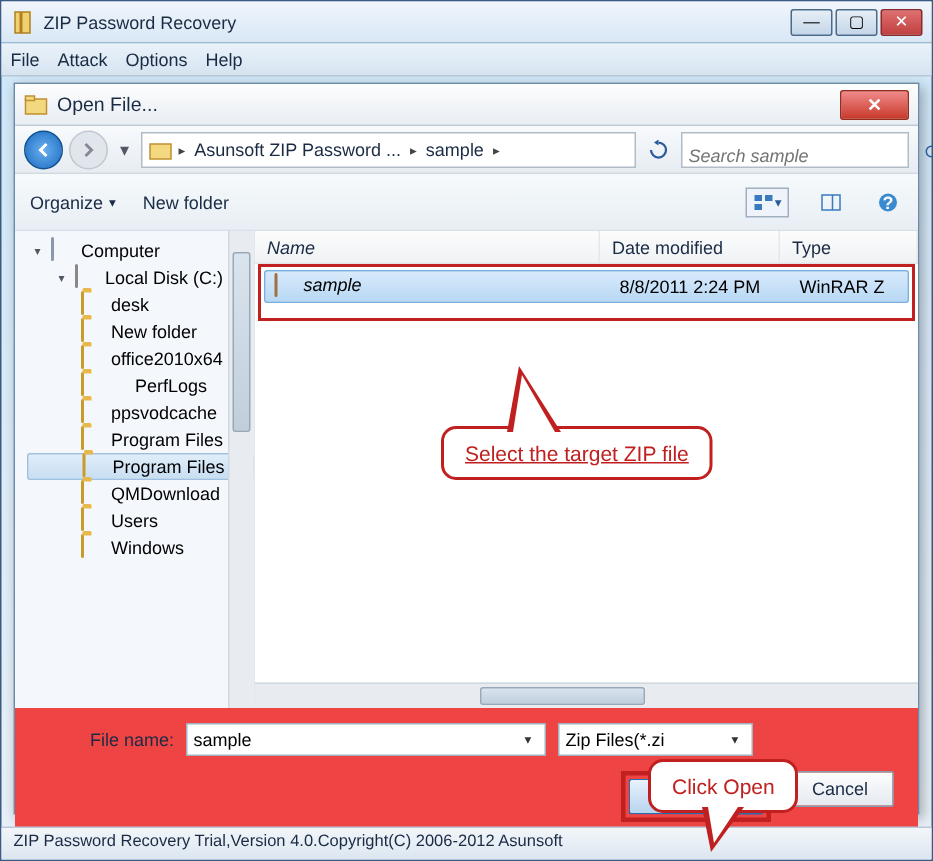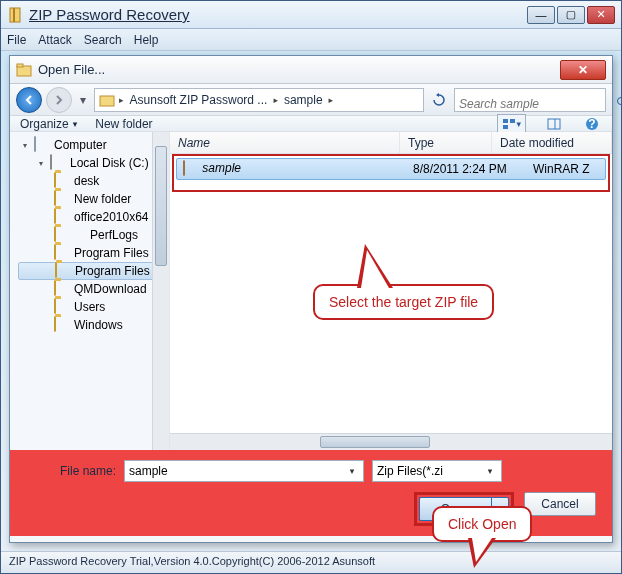--- a/index.html
+++ b/index.html
@@ -2,21 +2,21 @@
 <html><head>
 <meta charset="utf-8">
 <style>
 * { box-sizing: border-box; margin: 0; padding: 0; font-family: "Segoe UI", Tahoma, sans-serif; font-size: 12px; }
 body { background: #e8f0f8; width: 622px; height: 574px; overflow: hidden; }
 
 
 .main-window { width: 622px; height: 574px; background: linear-gradient(#cde6f7, #e8f0f8); border: 1px solid #3b5a82; position: relative; }
 .titlebar { height: 28px; background: linear-gradient(#f0f6fb, #d9e7f5); display: flex; align-items: center; padding: 0 6px; border-bottom: 1px solid #9db7d1; }
 .titlebar .app-icon { width: 16px; height: 16px; margin-right: 6px; }
-.titlebar .title { flex: 1; color: #1a2b44; font-size: 15px; text-decoration: underline; }
+.titlebar .title { flex: 1; color: #1a2b44; font-size: 12px; }
 .win-buttons { display: flex; gap: 2px; }
 .win-btn { width: 28px; height: 18px; border: 1px solid #4a6a8a; border-radius: 2px; background: linear-gradient(#e6eef6, #c4d6e8); display: flex; align-items: center; justify-content: center; font-size: 11px; cursor: pointer; }
 .win-btn.close { background: linear-gradient(#e07070, #c04040); color: #fff; border-color: #8a2a2a; }
 .menubar { height: 22px; background: linear-gradient(#eaf2fa, #d6e4f0); display: flex; align-items: center; padding: 0 6px; gap: 12px; border-bottom: 1px solid #b8c8d8; }
 .menubar span { color: #1a2b44; cursor: pointer; }
 .statusbar { position: absolute; bottom: 0; left: 0; right: 0; height: 22px; background: linear-gradient(#f2f6fa, #dce6f0); border-top: 1px solid #b8c8d8; padding: 3px 8px; color: #1a2b44; font-size: 11px; }
 
 
 .dialog { position: absolute; top: 54px; left: 8px; width: 604px; height: 488px; background: #f4f8fc; border: 1px solid #6a8aaa; box-shadow: 2px 3px 8px rgba(0,0,0,0.3); }
 .dialog-titlebar { height: 28px; background: linear-gradient(#fdfdfd, #e8eef4); display: flex; align-items: center; padding: 0 6px; border-bottom: 1px solid #c0cad4; }
@@ -33,21 +33,21 @@
 .breadcrumb { flex: 1; height: 24px; background: #fff; border: 1px solid #b0bcc8; display: flex; align-items: center; padding: 0 4px; gap: 4px; }
 .breadcrumb .bc-icon { width: 16px; height: 16px; }
 .breadcrumb .bc-seg { color: #1a2b44; cursor: pointer; padding: 0 2px; }
 .breadcrumb .bc-arrow { color: #444; font-size: 9px; }
 .bc-refresh { width: 22px; height: 22px; display: flex; align-items: center; justify-content: center; color: #2a5a9a; cursor: pointer; }
 .searchbox { width: 152px; height: 24px; background: #fff; border: 1px solid #b0bcc8; display: flex; align-items: flex-end; padding: 0 4px; }
 .searchbox input { border: none; outline: none; flex: 1; font-style: italic; color: #888; font-size: 12px; background: transparent; }
 .searchbox .s-icon { color: #2a5a9a; }
 
 
-.toolbar { height: 16px; background: linear-gradient(#f6fafc, #e8eef4); display: flex; align-items: center; padding: 0 10px; gap: 18px; border-bottom: 1px solid #d8e0e8; }
+.toolbar { height: 38px; background: linear-gradient(#f6fafc, #e8eef4); display: flex; align-items: center; padding: 0 10px; gap: 18px; border-bottom: 1px solid #d8e0e8; }
 .toolbar .tb-btn { color: #1a2b44; cursor: pointer; display: flex; align-items: center; gap: 4px; }
 .toolbar .spacer { flex: 1; }
 .tb-icon { width: 20px; height: 20px; display: flex; align-items: center; justify-content: center; color: #2a5a9a; cursor: pointer; border: 1px solid transparent; }
 .tb-icon.view { border: 1px solid #a0b0c0; background: #eef4fa; padding: 0 4px; width: auto; }
 
 
 .content { display: flex; height: 318px; }
 .sidebar { width: 160px; background: #f4f8fc; border-right: 1px solid #e0e6ec; padding: 4px 0; overflow: hidden; position: relative; }
 .tree { padding-left: 8px; }
 .tree-item { display: flex; align-items: center; height: 18px; gap: 4px; cursor: pointer; padding: 1px 2px; white-space: nowrap; }
@@ -89,21 +89,21 @@
 .row-buttons { display: flex; justify-content: flex-end; gap: 10px; }
 .btn { min-width: 72px; height: 24px; border: 1px solid #8a9aaa; background: linear-gradient(#fdfdfd, #e4eaf0); border-radius: 2px; display: flex; align-items: center; justify-content: center; cursor: pointer; color: #1a2b44; }
 .btn.primary { background: linear-gradient(#e8f2fc, #b8d4ee); border-color: #2a6ab0; }
 .open-wrap { display: flex; }
 .open-wrap .btn { border-right: none; border-radius: 2px 0 0 2px; }
 .open-wrap .open-drop { width: 18px; height: 24px; border: 1px solid #2a6ab0; background: linear-gradient(#e8f2fc, #b8d4ee); display: flex; align-items: center; justify-content: center; border-radius: 0 2px 2px 0; font-size: 9px; cursor: pointer; }
 .open-highlight { border: 3px solid #c02020; padding: 2px; display: inline-flex; }
 
 
 .callout { position: absolute; background: #fff; border: 2px solid #c02020; border-radius: 10px; padding: 8px 14px; color: #c02020; font-size: 14px; z-index: 50; }
-.callout1 { top: 228px; left: 303px; }
+.callout1 { top: 228px; left: 284px; text-decoration: underline; }
 .callout2 { top: 450px; left: 422px; }
 .callout1::before { content: ""; position: absolute; top: -42px; left: 42px; width: 0; height: 0; border-left: 8px solid transparent; border-right: 28px solid transparent; border-bottom: 44px solid #c02020; }
 .callout1::after { content: ""; position: absolute; top: -36px; left: 46px; width: 0; height: 0; border-left: 6px solid transparent; border-right: 22px solid transparent; border-bottom: 38px solid #fff; }
 .callout2::before { content: ""; position: absolute; bottom: -28px; left: 34px; width: 0; height: 0; border-left: 6px solid transparent; border-right: 22px solid transparent; border-top: 30px solid #c02020; }
 .callout2::after { content: ""; position: absolute; bottom: -22px; left: 38px; width: 0; height: 0; border-left: 4px solid transparent; border-right: 16px solid transparent; border-top: 24px solid #fff; }
 
 </style>
 </head>
 <body>
 
@@ -118,21 +118,21 @@
     <div class="win-buttons">
       <div class="win-btn">—</div>
       <div class="win-btn">▢</div>
       <div class="win-btn close">✕</div>
     </div>
   </div>
 
   <div class="menubar">
     <span>File</span>
     <span>Attack</span>
-    <span>Search</span>
+    <span>Options</span>
     <span>Help</span>
   </div>
 
   <div class="dialog">
     <div class="dialog-titlebar">
       <svg class="d-icon" viewBox="0 0 16 16">
           <rect x="1" y="4" width="14" height="10" fill="#f4d880" stroke="#c09030"></rect>
           <rect x="1" y="2" width="6" height="3" fill="#f4d880" stroke="#c09030"></rect>
         </svg>
       <div class="d-title">Open File...</div>
@@ -233,20 +233,24 @@
               <div class="tree-item" style="padding-left: 36px;">
                 <span class="ticon"><span class="folder-icon-small"></span></span>
                 <span>office2010x64</span>
               </div>
               <div class="tree-item" style="padding-left: 36px; gap: 20px;">
                 <span class="ticon"><span class="folder-icon-small"></span></span>
                 <span>PerfLogs</span>
               </div>
               <div class="tree-item" style="padding-left: 36px;">
                 <span class="ticon"><span class="folder-icon-small"></span></span>
+                <span>ppsvodcache</span>
+              </div>
+              <div class="tree-item" style="padding-left: 36px;">
+                <span class="ticon"><span class="folder-icon-small"></span></span>
                 <span>Program Files</span>
               </div>
               <div class="tree-item sel" style="padding-left: 36px;">
                 <span class="ticon"><span class="folder-icon-small"></span></span>
                 <span>Program Files (</span>
               </div>
               <div class="tree-item" style="padding-left: 36px;">
                 <span class="ticon"><span class="folder-icon-small"></span></span>
                 <span>QMDownload</span>
               </div>
@@ -261,22 +265,22 @@
             </div>
         </div>
         <div class="scrollbar-v">
             <div class="thumb"></div>
           </div>
       </div>
 
       <div class="filelist">
         <div class="fl-header">
           <div class="col col-name">Name</div>
+          <div class="col col-date">Date modified</div>
           <div class="col col-type">Type</div>
-          <div class="col col-date">Date modified</div>
         </div>
         <div class="fl-body">
           <div class="fl-selection-box"></div>
           <div class="fl-row sel">
             <div class="cell col-name">
               <span class="file-icon"><span class="rar-icon"></span></span>
               <span>sample</span>
             </div>
             <div class="cell col-date">8/8/2011 2:24 PM</div>
             <div class="cell col-type">WinRAR Z</div>

